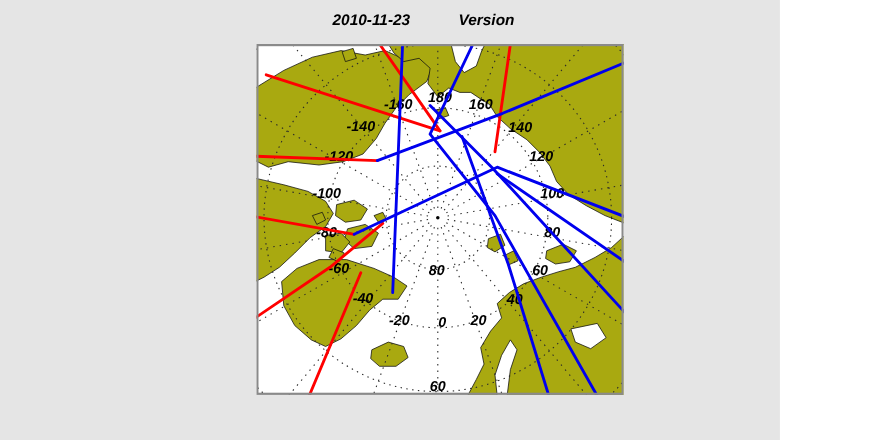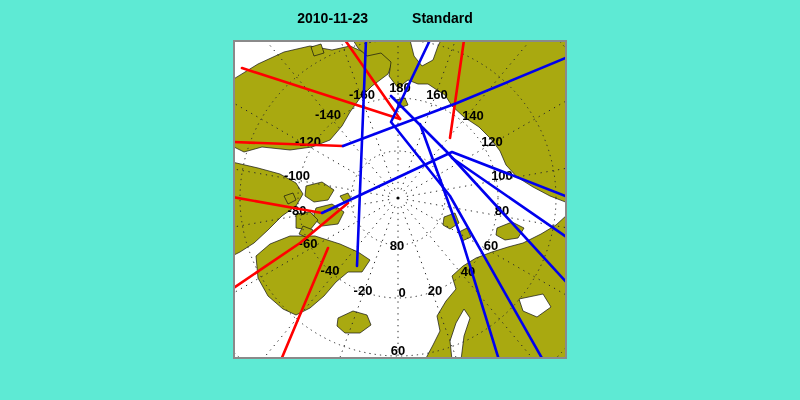--- a/index.html
+++ b/index.html
@@ -1,34 +1,34 @@
 <!DOCTYPE html>
 <html><head>
 <meta charset="utf-8">
 <style>
   html,body{margin:0;padding:0;background:#ffffff;}
-  #stage{position:relative;width:800px;height:400px;background:#5eead4;overflow:hidden;
-         font-family:"Liberation Sans","DejaVu Sans",sans-serif;}
+  #stage{position:relative;width:709px;height:400px;background:#e5e5e5;overflow:hidden;
+         font-family:"Liberation Sans","DejaVu Sans",sans-serif;font-style:italic;}
   #title-bar{position:absolute;left:0;top:10px;width:800px;display:flex;justify-content:center;
              align-items:baseline;font-weight:bold;font-size:14px;color:#000;}
   #title-bar span{white-space:pre;}
   .gap-lg{display:inline-block;width:30px;}
   .gap-sm{display:inline-block;width:14px;}
   #map-wrap{position:absolute;left:233px;top:40px;width:334px;height:319px;}
   svg{display:block;}
 </style>
 </head>
 <body>
 <div id="stage">
 
   <div id="title-bar">
     <span>2010-11-23</span>
     <span class="gap-lg"></span>
     <span class="gap-sm"></span>
-    <span>Standard</span>
+    <span>Version</span>
     <span class="gap-lg"></span>
   </div>
 
   <div id="map-wrap">
     <svg id="map-svg" width="334" height="319" viewBox="233 40 334 319">
         <defs>
           <clipPath id="mapclip">
             <rect x="233" y="40" width="334" height="319"></rect>
           </clipPath>
         </defs>

